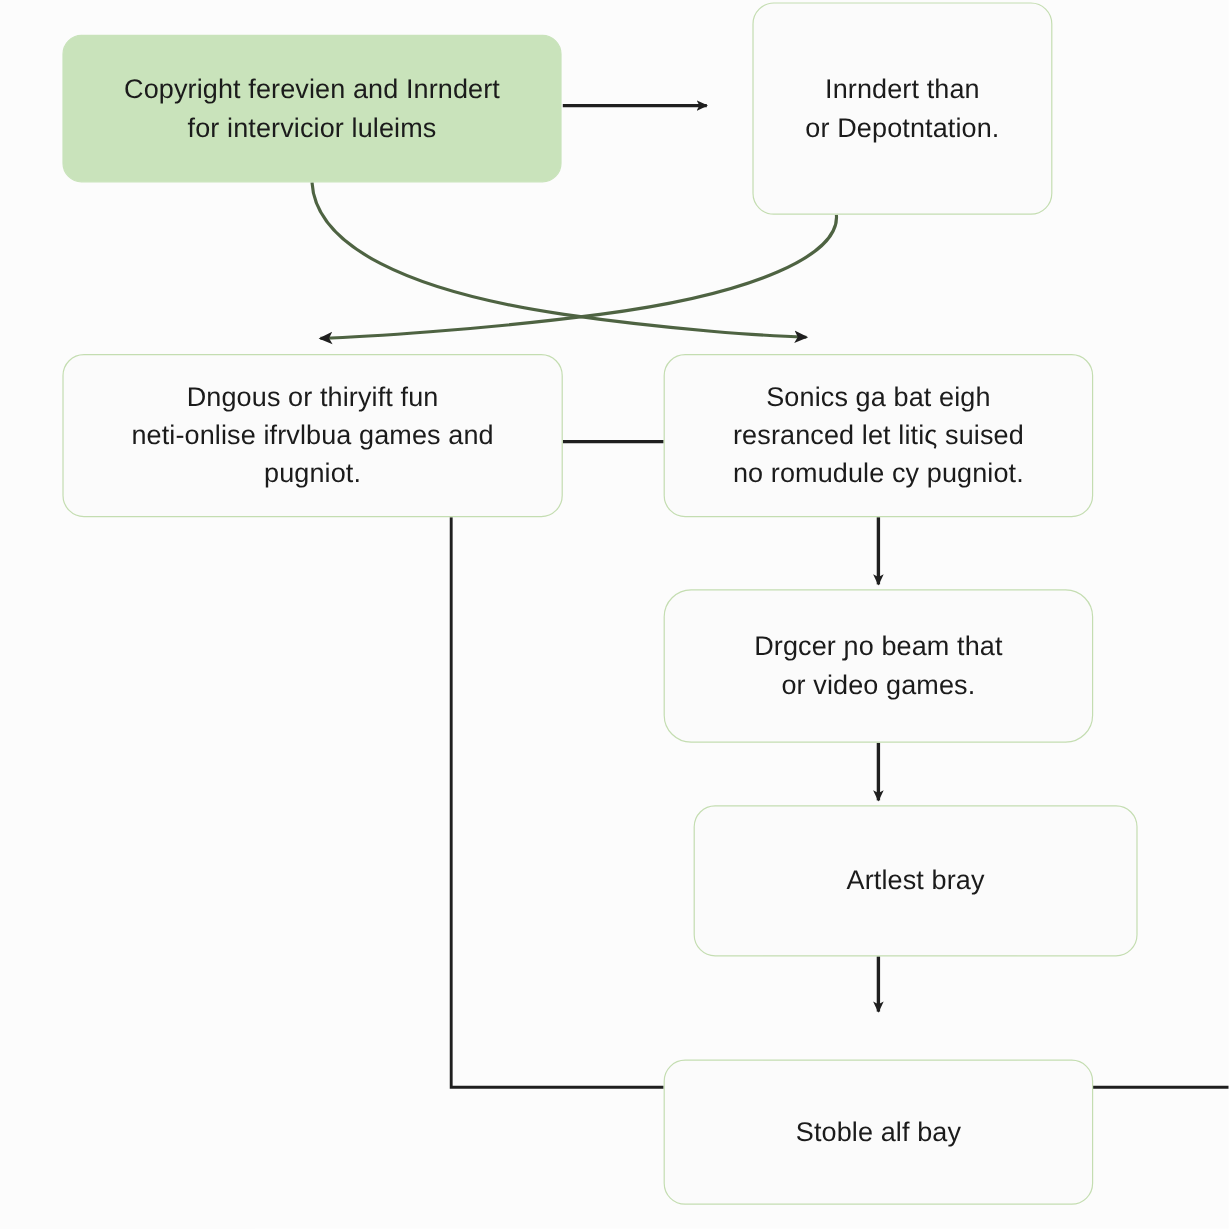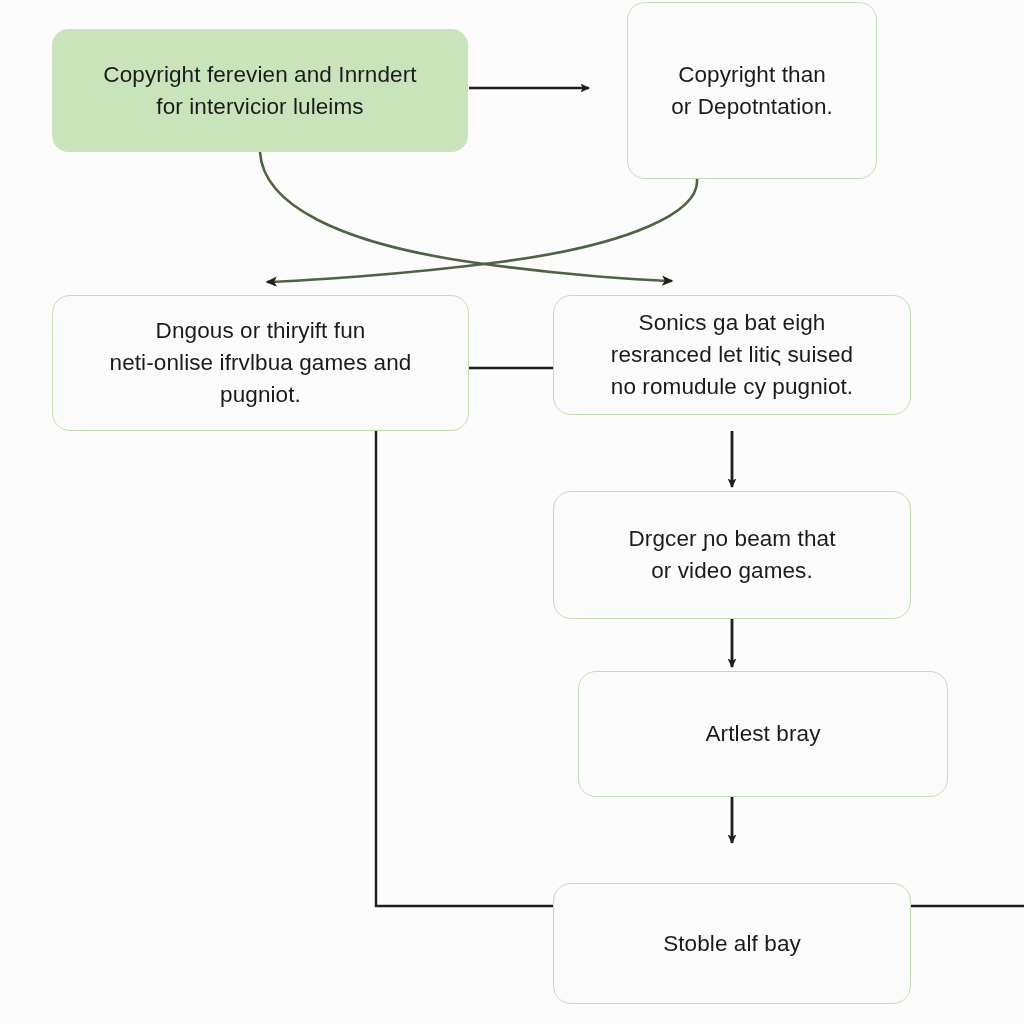--- a/index.html
+++ b/index.html
@@ -47,22 +47,22 @@
   }
   .node .label {
     display: block;
     width: 100%;
     white-space: pre-line;
   }
   
   #node-0 { left: 52px;  top: 29px;  width: 416px; height: 123px; border-radius: 16px; }
   #node-1 { left: 627px; top: 2px;   width: 250px; height: 177px; }
   #node-2 { left: 52px;  top: 295px; width: 417px; height: 136px; }
-  #node-3 { left: 553px; top: 295px; width: 358px; height: 120px; align-items: center; }
-  #node-4 { left: 553px; top: 491px; width: 358px; height: 128px; }
+  #node-3 { left: 553px; top: 295px; width: 358px; height: 136px; align-items: center; }
+  #node-4 { left: 553px; top: 491px; width: 358px; height: 128px; border-radius: 23px; }
   #node-5 { left: 553px; top: 671px; width: 370px; height: 126px; margin-left: 25px; }
   #node-6 { left: 553px; top: 847px; width: 358px; height: 121px; margin-top: 36px; }
 </style>
 </head>
 <body>
 
 <div id="canvas">
 
   <svg id="edges" viewBox="0 0 1024 1024" xmlns="http://www.w3.org/2000/svg">
     <defs>
@@ -110,21 +110,21 @@
       <line x1="903" y1="906" x2="1024" y2="906" stroke="#1f1f1f" stroke-width="2.6"></line>
     </g>
   </svg>
 
   <div class="node filled" id="node-0">
     <span class="label">Copyright ferevien and Inrndert
 for intervicior luleims</span>
   </div>
 
   <div class="node" id="node-1">
-    <span class="label">Copyright than
+    <span class="label">Inrndert than
 or Depotntation.</span>
   </div>
 
   <div class="node" id="node-2">
     <span class="label">Dngous or thiryift fun
 neti-onlise ifrvlbua games and
 pugniot.</span>
   </div>
 
   <div class="node" id="node-3">

